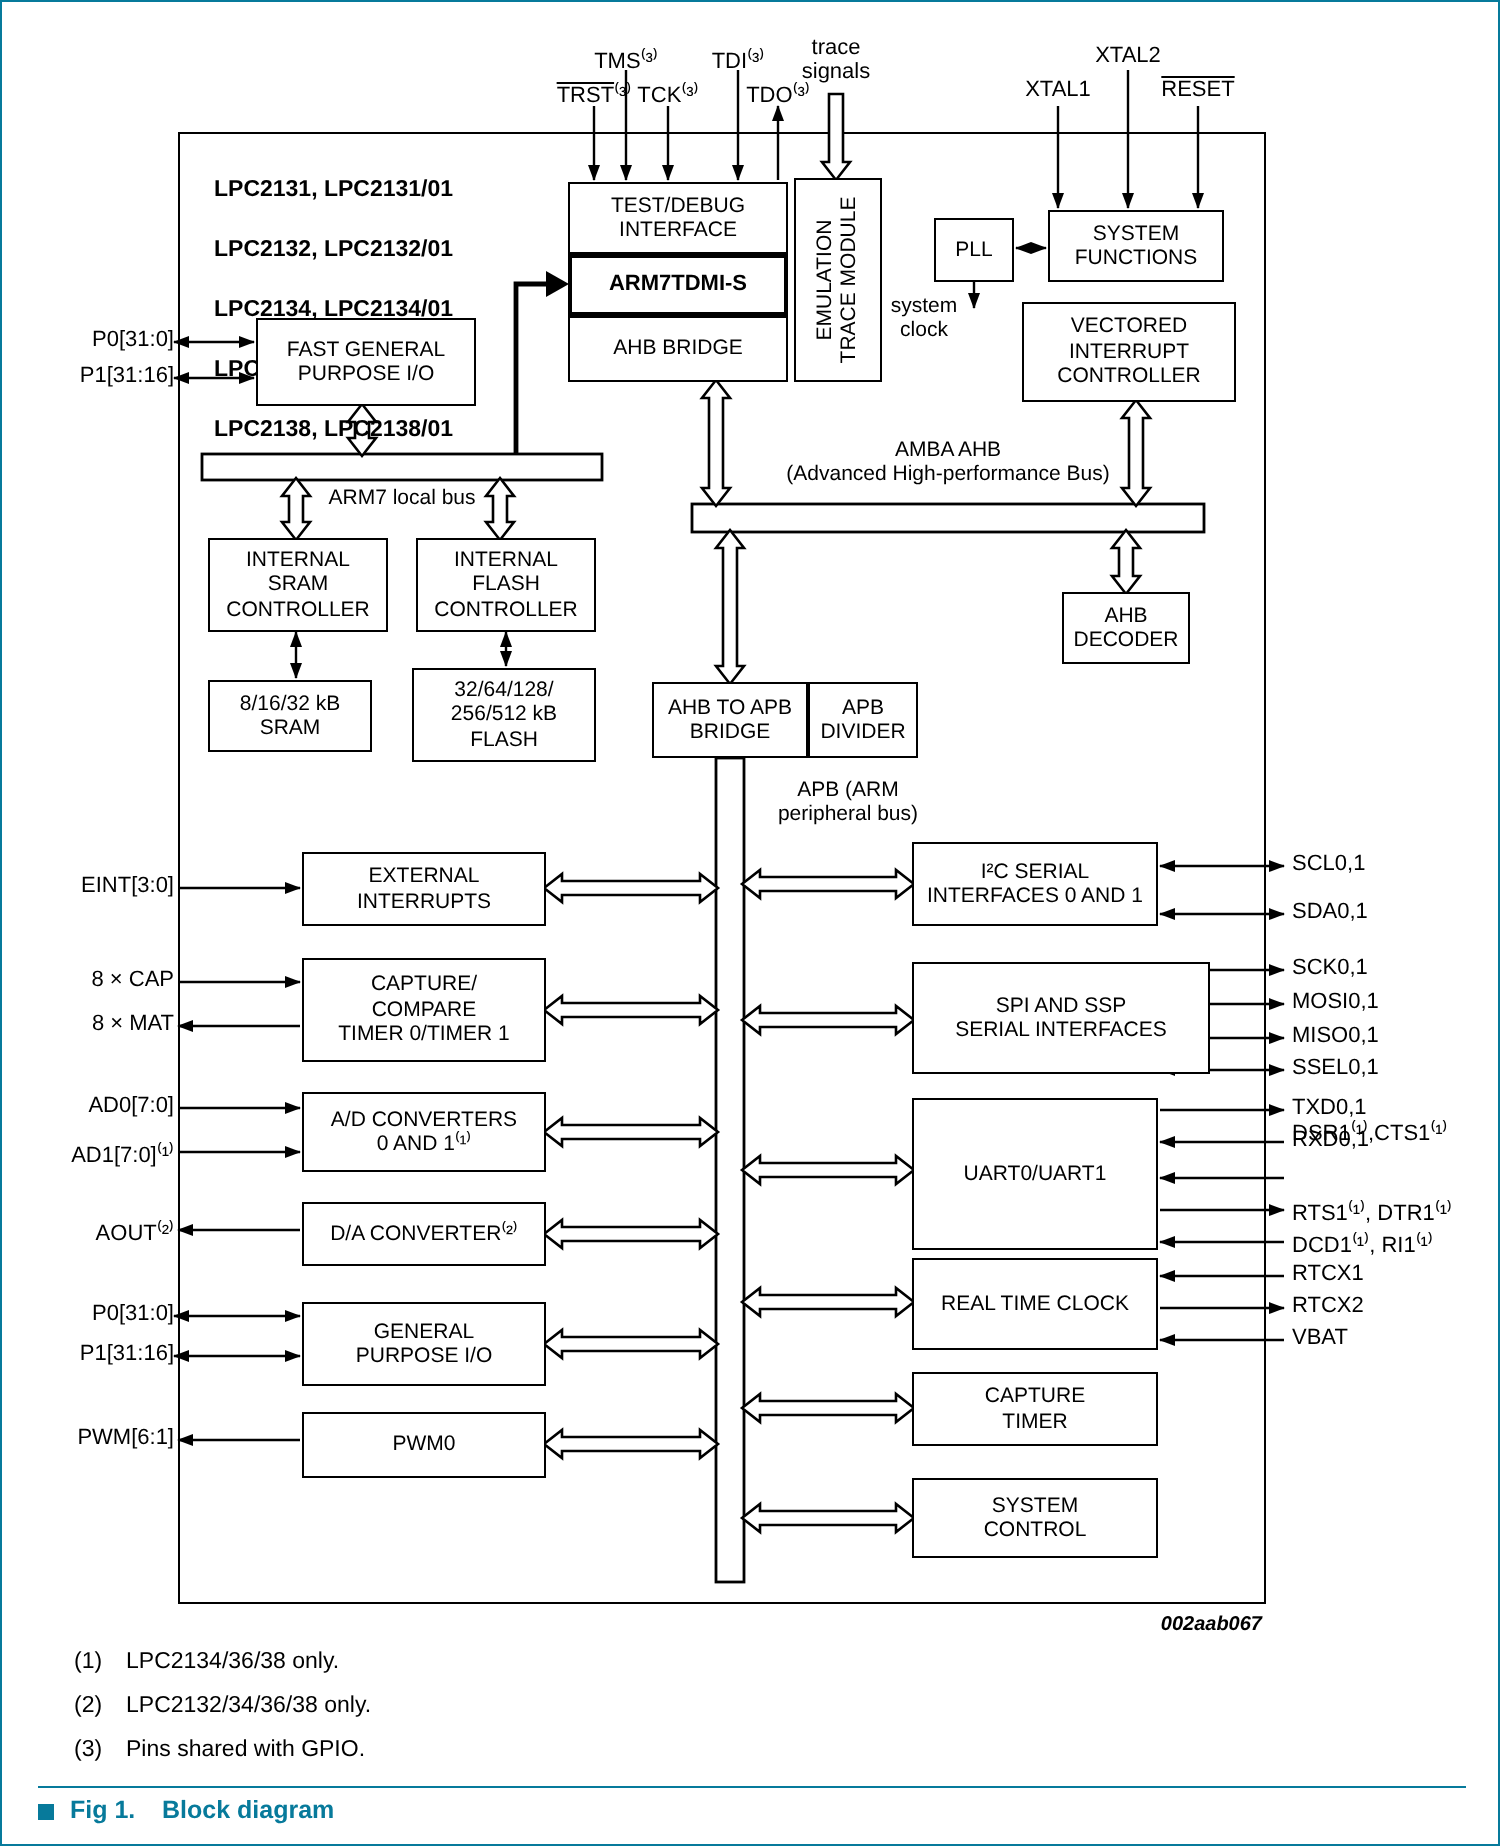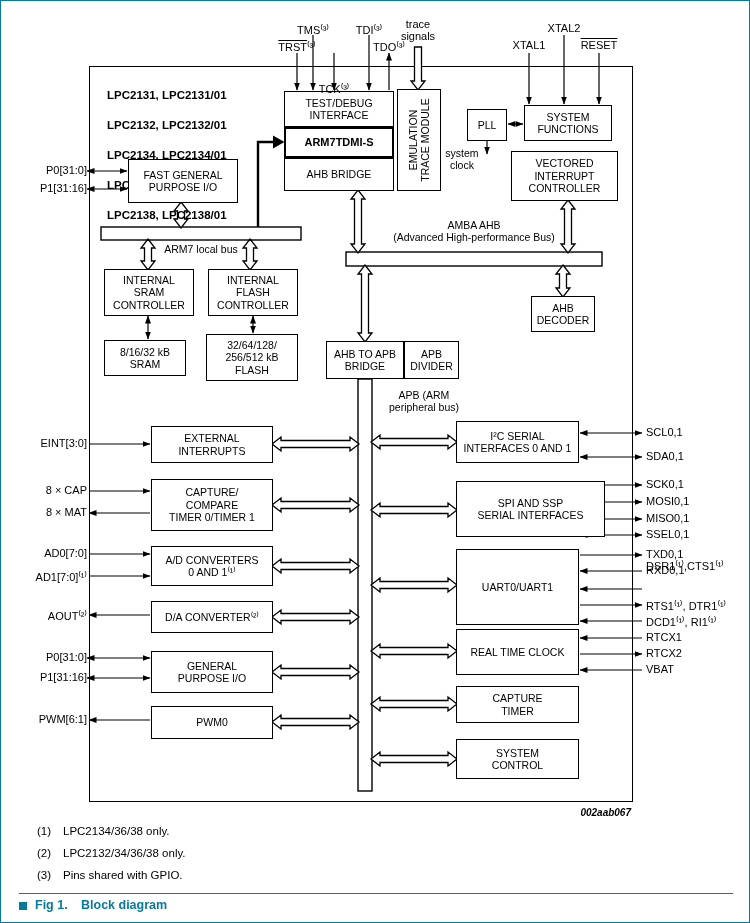--- a/index.html
+++ b/index.html
@@ -189,21 +189,21 @@
 SERIAL INTERFACES</div>
   <div class="b" style="left:455px;top:548px;width:123px;height:76px;">UART0/UART1</div>
   <div class="b" style="left:455px;top:628px;width:123px;height:46px;">REAL TIME CLOCK</div>
   <div class="b" style="left:455px;top:685px;width:123px;height:37px;">CAPTURE
 TIMER</div>
   <div class="b" style="left:455px;top:738px;width:123px;height:40px;">SYSTEM
 CONTROL</div>
 
   <div class="tp" style="left:312px;top:21px;">TMS⁽³⁾</div>
   <div class="tp" style="left:296px;top:38px;"><span class="ovl">TRST</span><span>⁽³⁾</span></div>
-  <div class="tp" style="left:333px;top:38px;margin-top:42px;">TCK⁽³⁾</div>
+  <div class="tp" style="left:333px;top:38px;">TCK⁽³⁾</div>
   <div class="tp" style="left:368px;top:21px;">TDI⁽³⁾</div>
   <div class="tp" style="left:388px;top:38px;">TDO⁽³⁾</div>
   <div class="tp pre" style="left:417px;top:17px;">trace
 signals</div>
   <div class="tp" style="left:528px;top:38px;">XTAL1</div>
   <div class="tp" style="left:563px;top:21px;">XTAL2</div>
   <div class="tp" style="left:598px;top:38px;"><span class="ovl">RESET</span></div>
 
   <div class="pin-l" style="top:163px;">P0[31:0]</div>
   <div class="pin-l" style="top:181px;">P1[31:16]</div>

